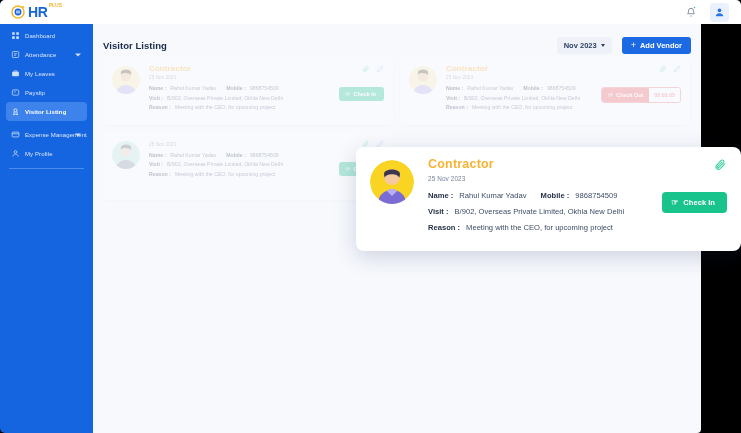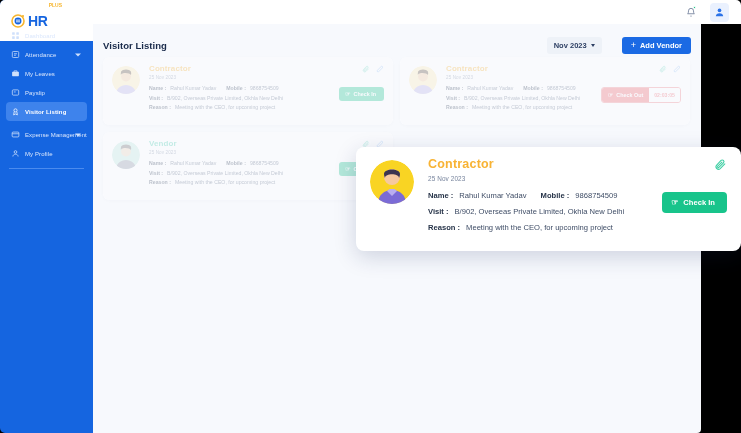--- a/index.html
+++ b/index.html
@@ -20,21 +20,21 @@
   .sidebar {
     position: absolute; left: 0; top: 0;
     width: 93px; height: 433px;
     background: #1565e0;
     border-top-left-radius: 5px;
     border-bottom-left-radius: 5px;
     overflow: hidden;
   }
   .logo-bar {
     position: absolute; left: 0; top: 0;
-    width: 93px; height: 41px;
+    width: 93px; height: 24px;
     background: #ffffff;
     display: flex; align-items: center;
     padding-left: 10px;
   }
   .logo-gear { width: 16px; height: 16px; position: relative; flex: none; }
   .logo-text {
     font-size: 14px; font-weight: 700; color: #1565e0;
     letter-spacing: -0.3px; margin-left: 2px; line-height: 1;
   }
   .logo-plus {
@@ -107,21 +107,21 @@
     border-bottom-right-radius: 4px;
   }
   .main-header {
     display: flex; align-items: center; justify-content: space-between;
     padding: 9px 10px 0 10px; height: 33px;
   }
   .page-title {
     font-size: 9.5px; font-weight: 700; color: #1a2b4b;
     letter-spacing: 0.05px;
   }
-  .header-actions { display: flex; align-items: center; gap: 20px; }
+  .header-actions { display: flex; align-items: center; gap: 10px; }
   .month-select {
     background: #eef2f8; border-radius: 3px;
     padding: 4px 7px 4px 7px;
     font-size: 7.5px; font-weight: 700; color: #2d3f63;
     display: flex; align-items: center; gap: 4px;
     cursor: pointer;
   }
   .month-caret {
     width: 0; height: 0;
     border-left: 2.5px solid transparent;
@@ -522,21 +522,20 @@
         <div class="vcard-body">
           <div class="vc-avatar">
             <svg viewBox="0 0 40 40">
                 <circle cx="20" cy="20" r="20" fill="#bfe6dd"></circle>
                 <circle cx="20" cy="15" r="7" fill="#e8d3bb"></circle>
                 <path d="M6 40c0-8 6.5-13 14-13s14 5 14 13z" fill="#8f96a6"></path>
                 <path d="M13 8c2-4 12-4 14 0 1 3 0 5 0 5-1-4-13-4-14-1-1 2 0-4 0-4z" fill="#6b6b6b"></path>
               </svg>
           </div>
           <div class="vc-info">
-            <div class="vc-type type-vendor">Vendor</div>
             <div class="vc-date">25 Nov 2023</div>
             <div class="vc-rows">
               <div class="vc-row">
                 <span class="vc-key">Name :</span>
                 <span class="vc-val">Rahul Kumar Yadav</span>
                 <span class="vc-key2">Mobile :</span>
                 <span class="vc-val">9868754509</span>
               </div>
               <div class="vc-row">
                 <span class="vc-key">Visit :</span>

